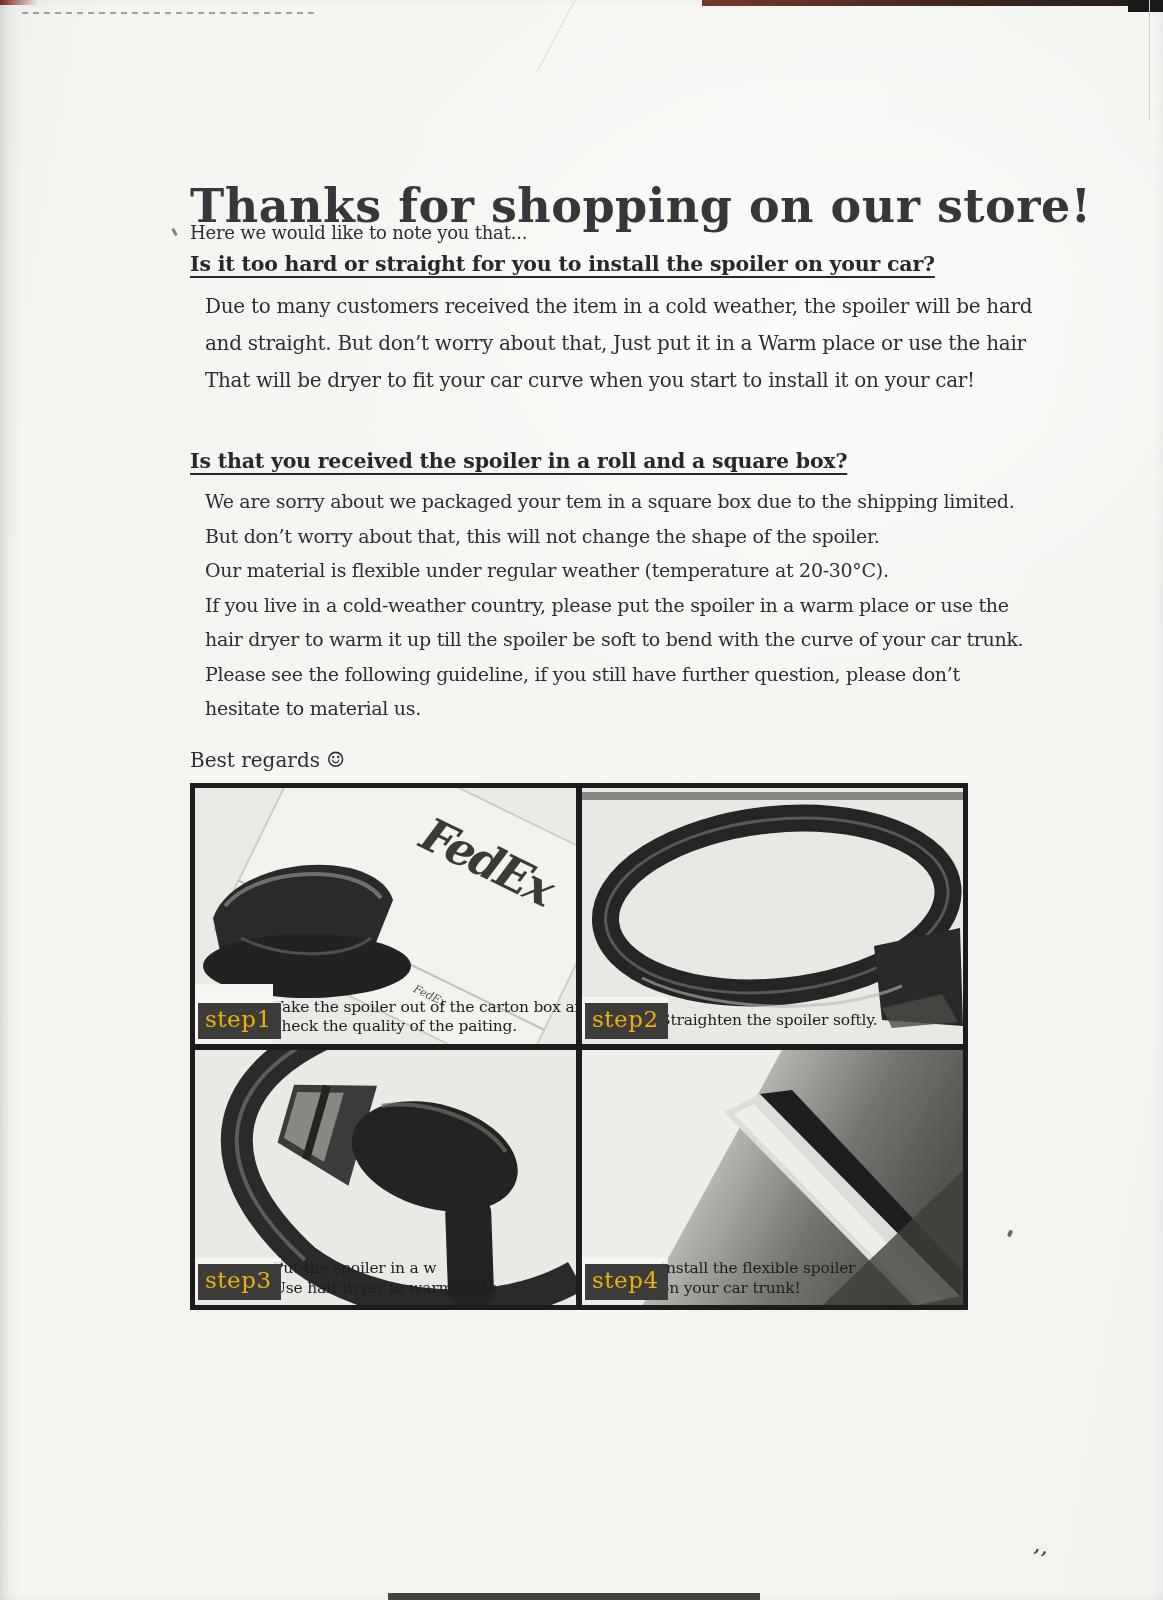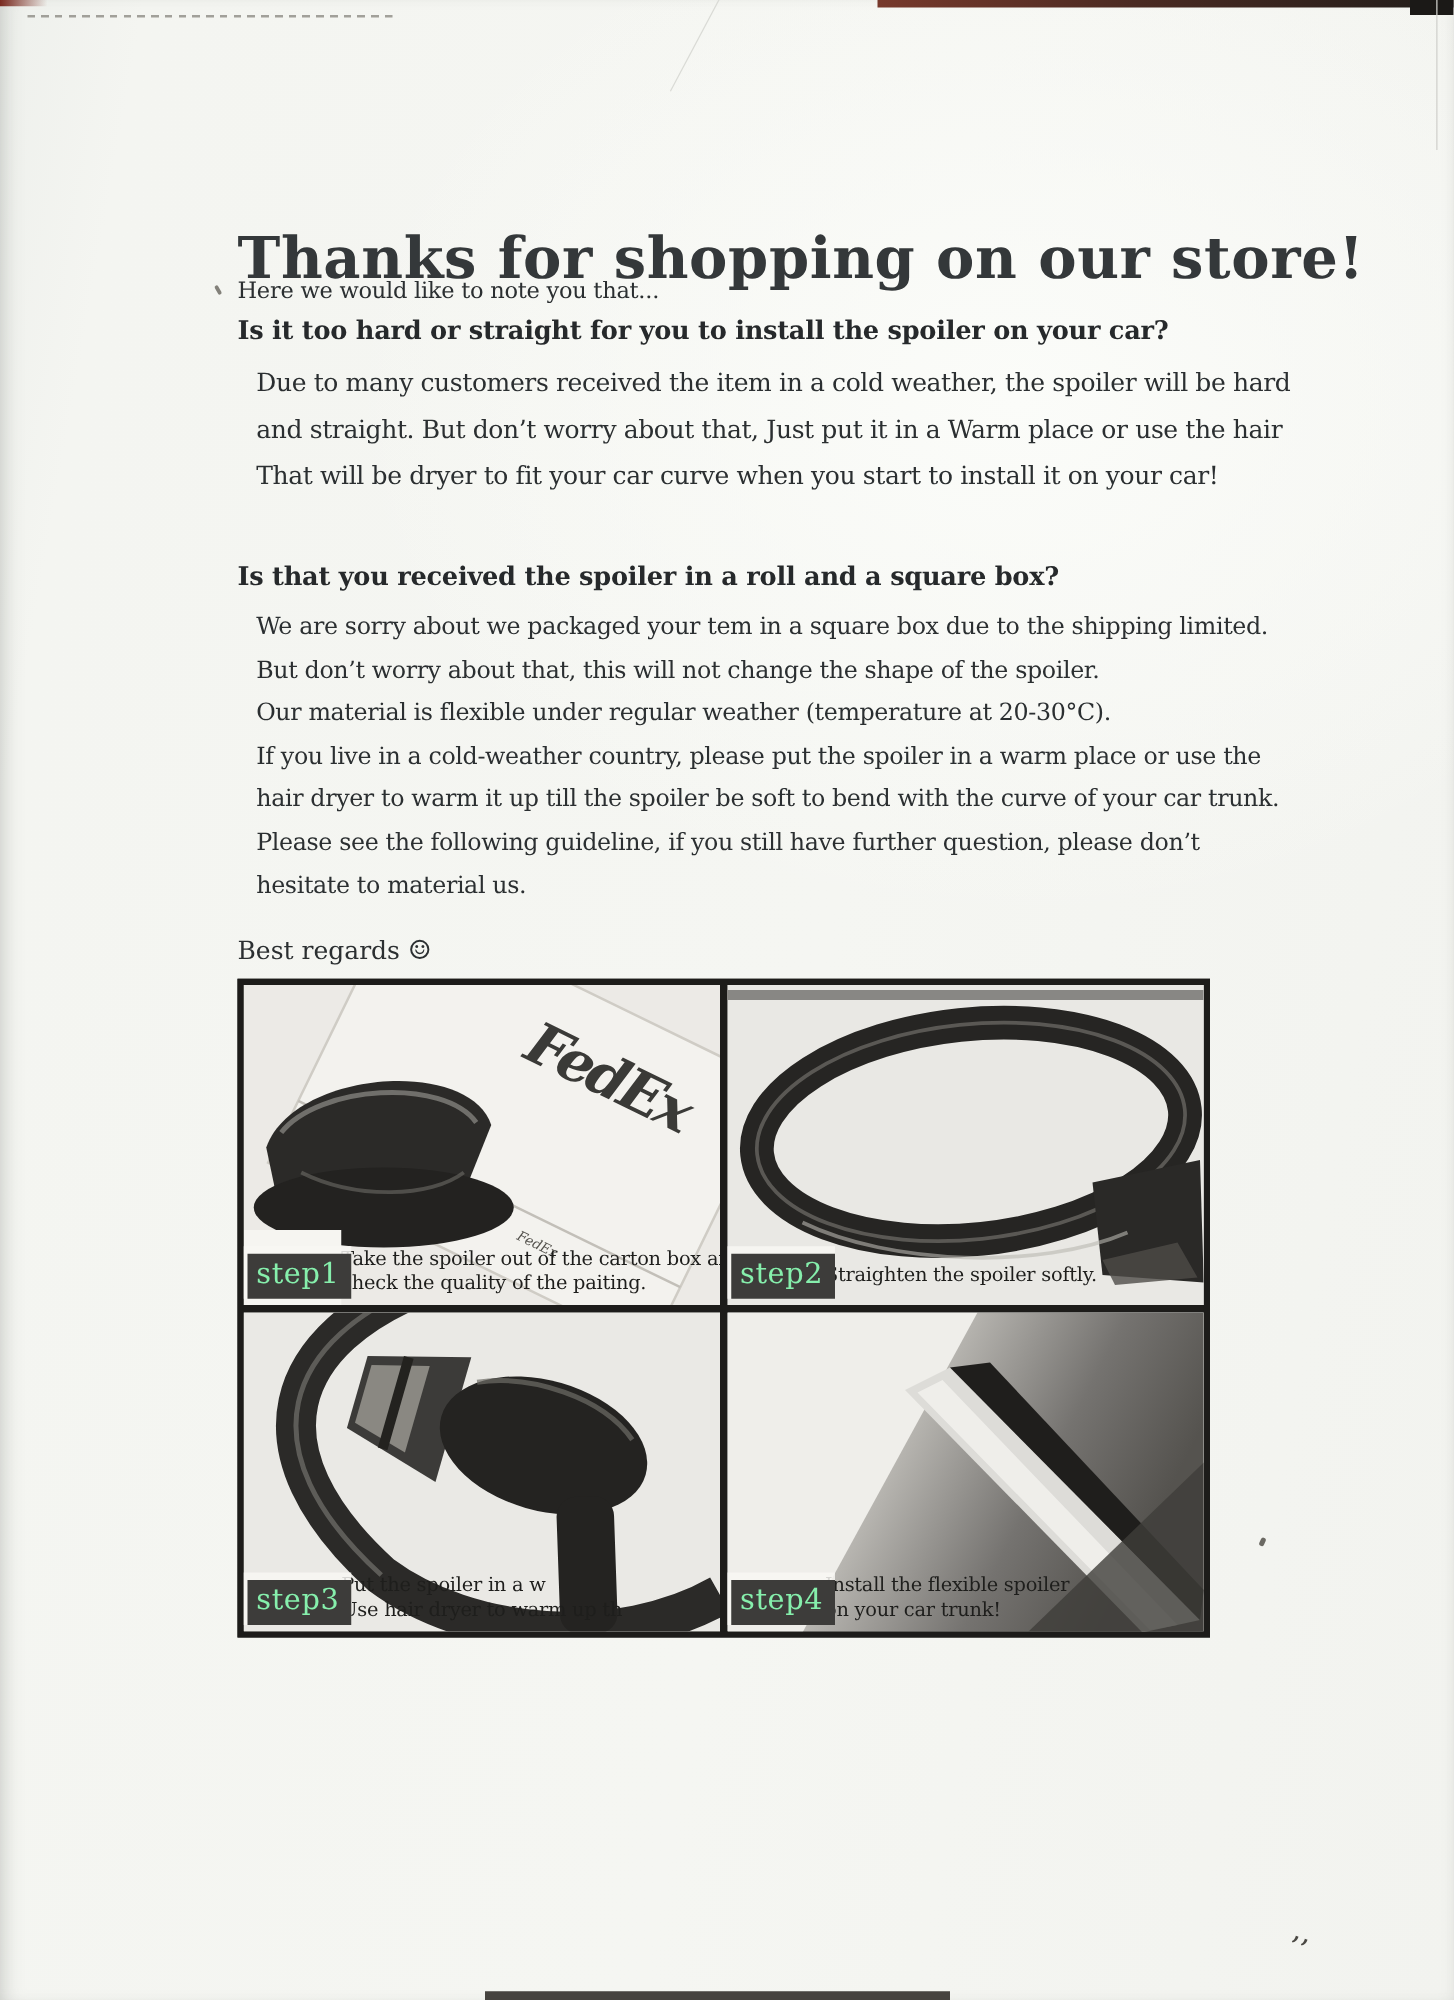--- a/index.html
+++ b/index.html
@@ -16,42 +16,42 @@
     box-shadow:inset 12px 0 18px -12px rgba(90,95,90,.35), inset -6px 0 14px -10px rgba(120,120,115,.25);
   }
   .content{position:absolute;left:190px;top:0;width:790px;color:#2d3133;}
   .doc-title{
     position:absolute;top:148px;left:0;width:790px;
     font-size:46px;font-weight:700;letter-spacing:.5px;color:#34383a;white-space:nowrap;
   }
   .intro{position:absolute;top:222px;left:0;font-size:18px;letter-spacing:-.2px;white-space:nowrap;color:#2b2f31;}
   .sec-heading{
     position:absolute;left:0;font-size:20.5px;font-weight:600;letter-spacing:-.2px;white-space:nowrap;color:#26292b;
-    text-decoration-thickness:2px;text-underline-offset:5px;
+    text-decoration:underline;text-decoration-thickness:2px;text-underline-offset:5px;
   }
   .h1{top:252px;}
   .h2{top:449px;text-align:center;}
   .para{position:absolute;left:0;width:790px;margin-left:15px;}
   .p1{top:288px;font-size:20px;line-height:37px;letter-spacing:-.3px;}
   .p2{top:484px;font-size:19px;line-height:34.5px;letter-spacing:-.3px;}
   .para .ln{white-space:nowrap;color:#2b2f31;}
   .closing{position:absolute;top:748px;left:0;font-size:20px;color:#2b2f31;white-space:nowrap;}
   .smiley{font-size:21px;}
 
   
   .guide{
     position:absolute;left:190px;top:783px;width:778px;height:527px;
     border:5px solid #1d1c1a;background:#1d1c1a;box-sizing:border-box;
     display:grid;grid-template-columns:1fr 1fr;grid-template-rows:1fr 1fr;gap:6px;
   }
   .panel{position:relative;overflow:hidden;background:#ecebe7;}
   .panel svg{position:absolute;inset:0;display:block;}
   .stepbox{
     position:absolute;left:3px;bottom:5px;z-index:3;
-    background:#3d3c3a;color:#86efac;font-size:23px;line-height:1;
+    background:#3d3c3a;color:#eab308;font-size:23px;line-height:1;
     padding:5px 9px 8px 7px;letter-spacing:.5px;
     box-shadow:-3px -3px 0 3px rgba(248,247,243,.85);
   }
   .cap{
     position:absolute;left:78px;bottom:7px;z-index:2;
     font-size:15.5px;line-height:19.5px;color:#1e1e1c;letter-spacing:-.2px;white-space:nowrap;
   }
   .cap.single{bottom:13px;}
 
   

